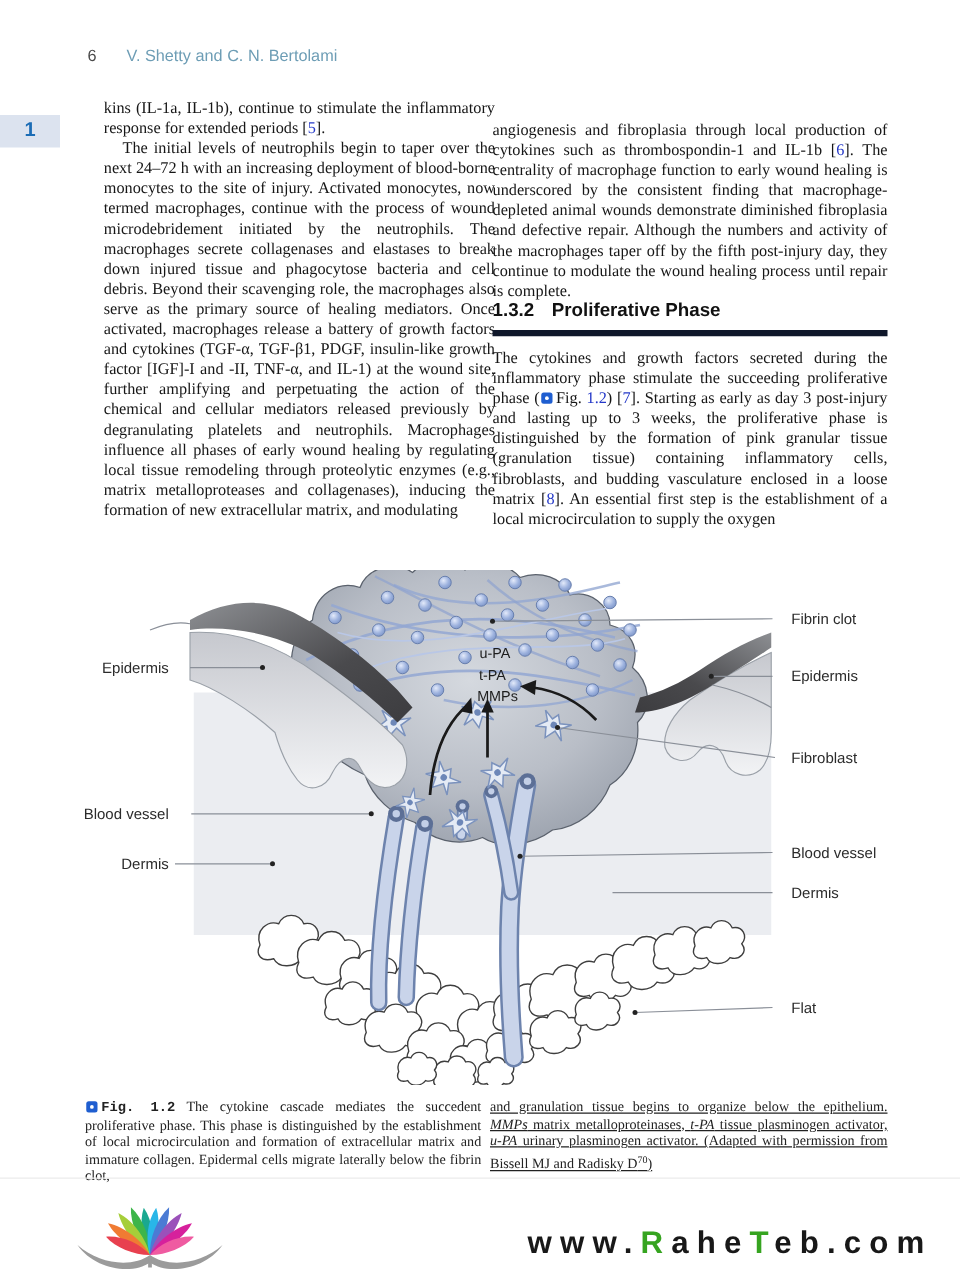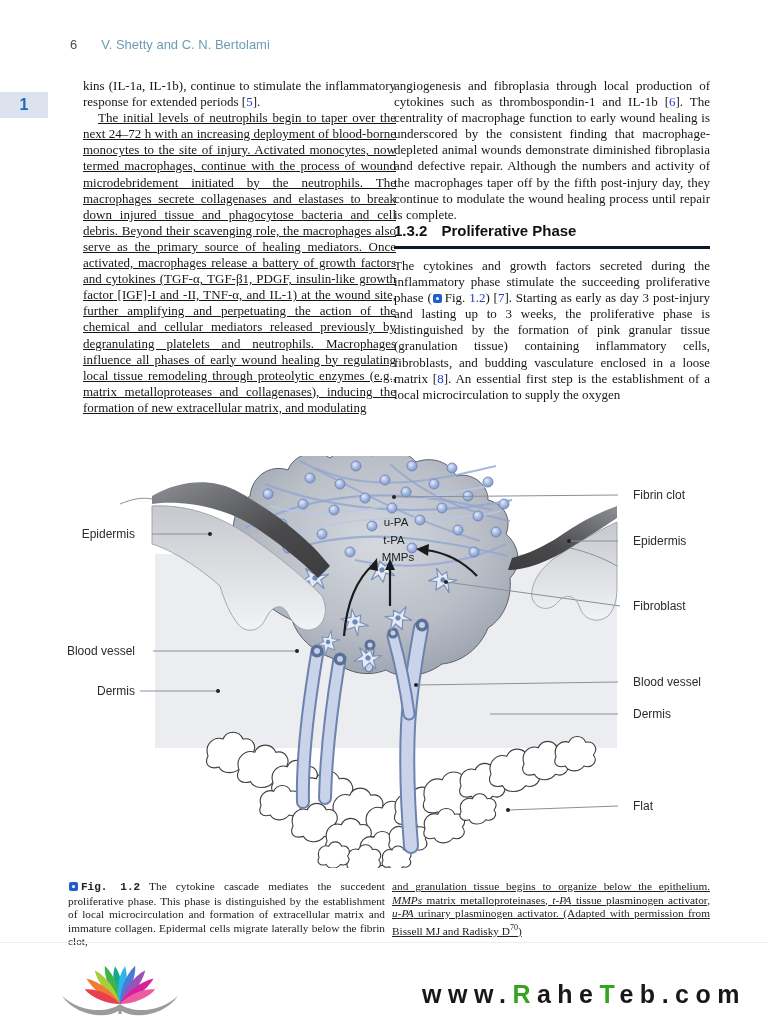--- a/index.html
+++ b/index.html
@@ -8,25 +8,25 @@
   
   .runhead{top:37px;left:70px;font-family:"Liberation Sans",sans-serif;font-size:13px;color:#4a4a4a;}
   .runhead .authors{color:#6d9db5;margin-left:24px;}
   
   .chtab{top:92px;left:0;width:48px;height:26px;background:#dce3ef;color:#1b6cb5;
          font-family:"Liberation Sans",sans-serif;font-weight:bold;font-size:16px;
          line-height:26px;text-align:center;}
   
   .col{font-size:13px;line-height:16.1px;text-align:justify;color:#161616;}
   .colL{top:78px;left:83px;width:313px;}
-  .colR{top:78px;left:394px;width:316px;}
+  .colR{top:96px;left:394px;width:316px;}
   .col p{margin:0;}
-  .indent{text-indent:15px;text-decoration:underline;}
+  .indent{text-indent:15px;}
   .ref{color:#2438c8;}
-  .sec-head{margin:21px 0 0 0;padding-bottom:7px;border-bottom:3px solid #0f172a;
+  .sec-head{margin:21px 0 0 0;padding-bottom:7px;border-bottom:5px solid #0f172a;
             font-family:"Liberation Sans",sans-serif;font-weight:bold;font-size:15px;color:#111;
             text-align:left;}
   .sec-head .secnum{margin-right:14px;}
   .after-head{margin-top:9px !important;}
   .figicon{display:inline-block;width:9px;height:9px;background:#1f5ed0;border-radius:2px;
            position:relative;margin:0 3px 0 1px;vertical-align:-1px;}
   .figicon::after{content:"";position:absolute;left:3px;top:3px;width:3px;height:3px;border-radius:50%;background:#fff;}
   
   .cap{font-size:11.3px;line-height:13.6px;text-align:justify;color:#222;}
   .capL{top:880px;left:68px;width:317px;}

